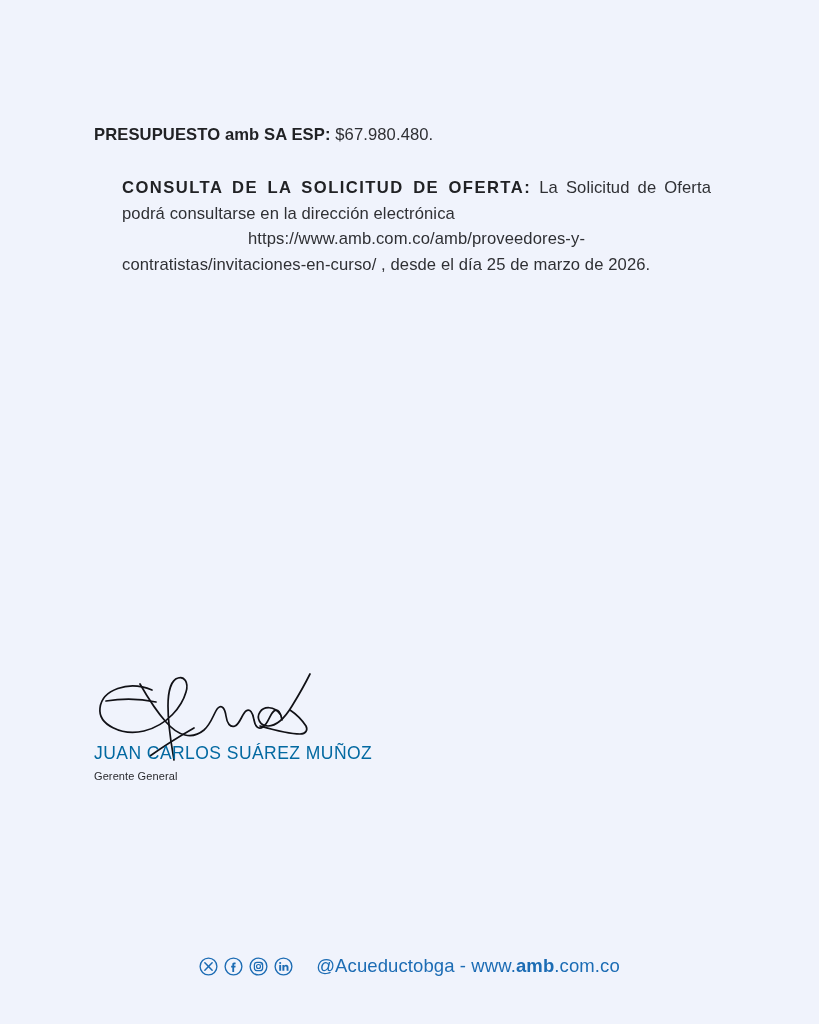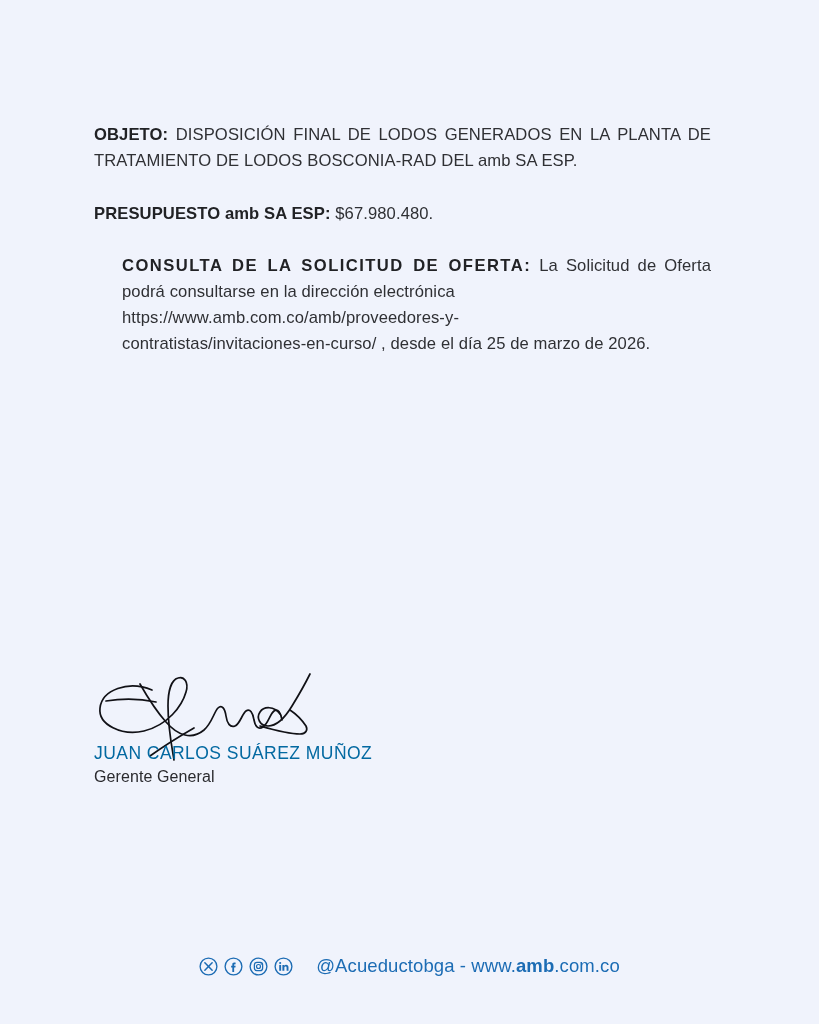--- a/index.html
+++ b/index.html
@@ -45,21 +45,21 @@
     font-weight: bold;
     color: #212225;
   }
   .lead.sp1 { letter-spacing: 0.9px; }
   .lead.sp2 { letter-spacing: 0.35px; }
   .lead.sp3 { letter-spacing: 1.45px; }
 
   
   .url-line {
     display: block;
-    text-align: left;
+    text-align: center;
   }
 
   
   .sign-block {
     position: absolute;
     left: 94px;
     top: 668px;
     width: 420px;
     height: 125px;
   }
@@ -79,21 +79,21 @@
     font-size: 17.5px;
     line-height: 23px;
     letter-spacing: 0.45px;
     color: #0369a1;
     white-space: nowrap;
   }
   .signer-role {
     position: absolute;
     left: 0;
     top: 97px;
-    font-size: 16px;
+    font-size: 11px;
     line-height: 23px;
     letter-spacing: 0.1px;
     color: #2a2a2e;
     white-space: nowrap;
   }
 
   
   .footer {
     position: absolute;
     left: 0;
@@ -125,21 +125,20 @@
   }
   .footer-text b { font-weight: bold; }
 </style>
 </head>
 <body>
 
 <div class="page">
 
   <div class="body-block">
 
-    <p class="para"><span class="lead">OBJETO:</span><span> DISPOSICIÓN FINAL DE LODOS GENERADOS EN LA PLANTA DE TRATAMIENTO DE LODOS BOSCONIA-RAD DEL amb SA ESP.</span></p>
 
 
 
     <p class="para"><span class="lead">PRESUPUESTO amb SA ESP:</span><span> $67.980.480.</span></p>
 
     <p class="para"><span class="lead sp3">CONSULTA DE LA SOLICITUD DE OFERTA:</span><span> La Solicitud de Oferta podrá consultarse en la dirección electrónica</span><span class="url-line">https://www.amb.com.co/amb/proveedores-y-</span><span>contratistas/invitaciones-en-curso/</span><span> , desde el día 25 de marzo de 2026.</span></p>
 
   </div>
 
   <div class="sign-block">

